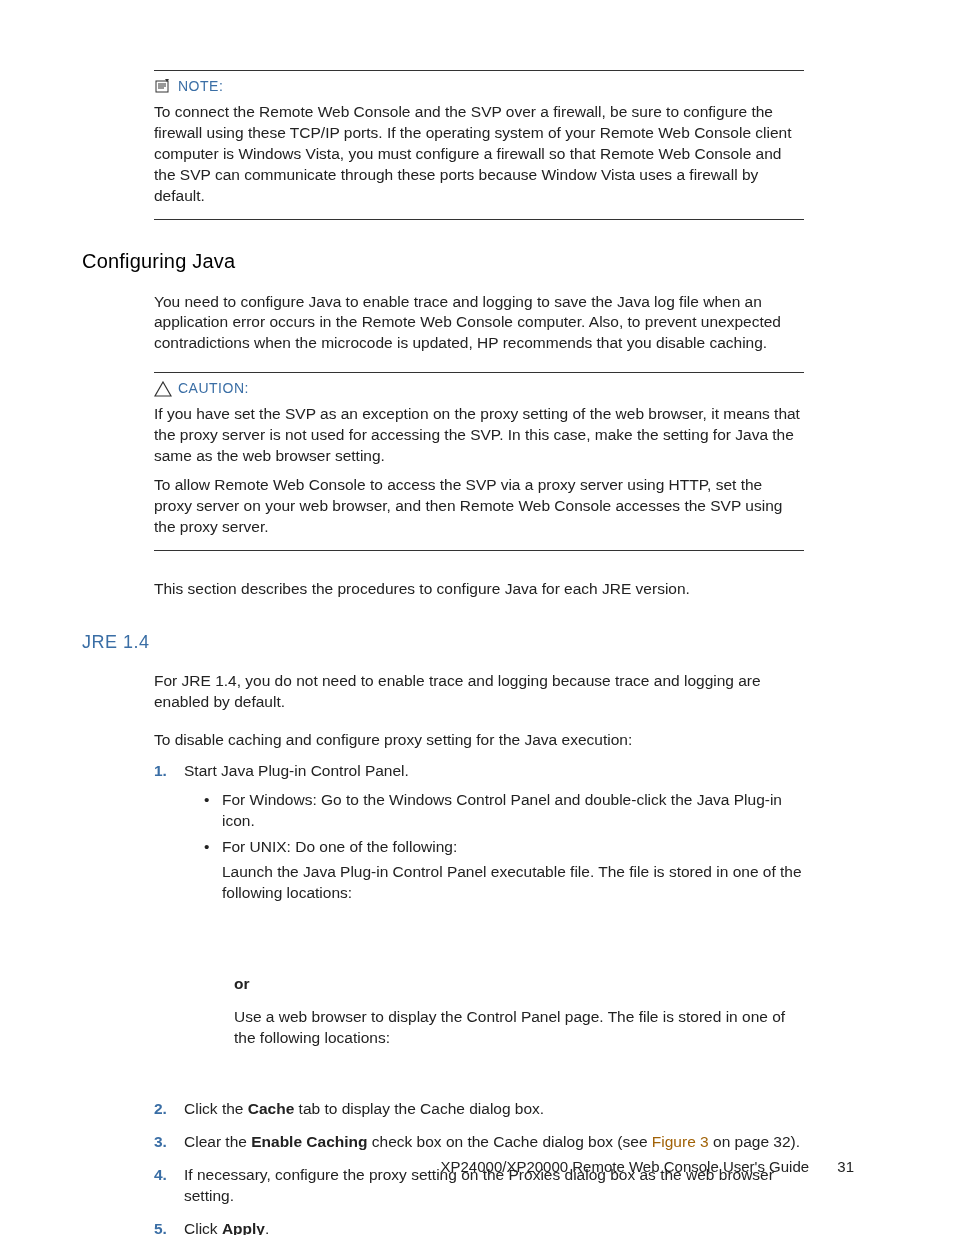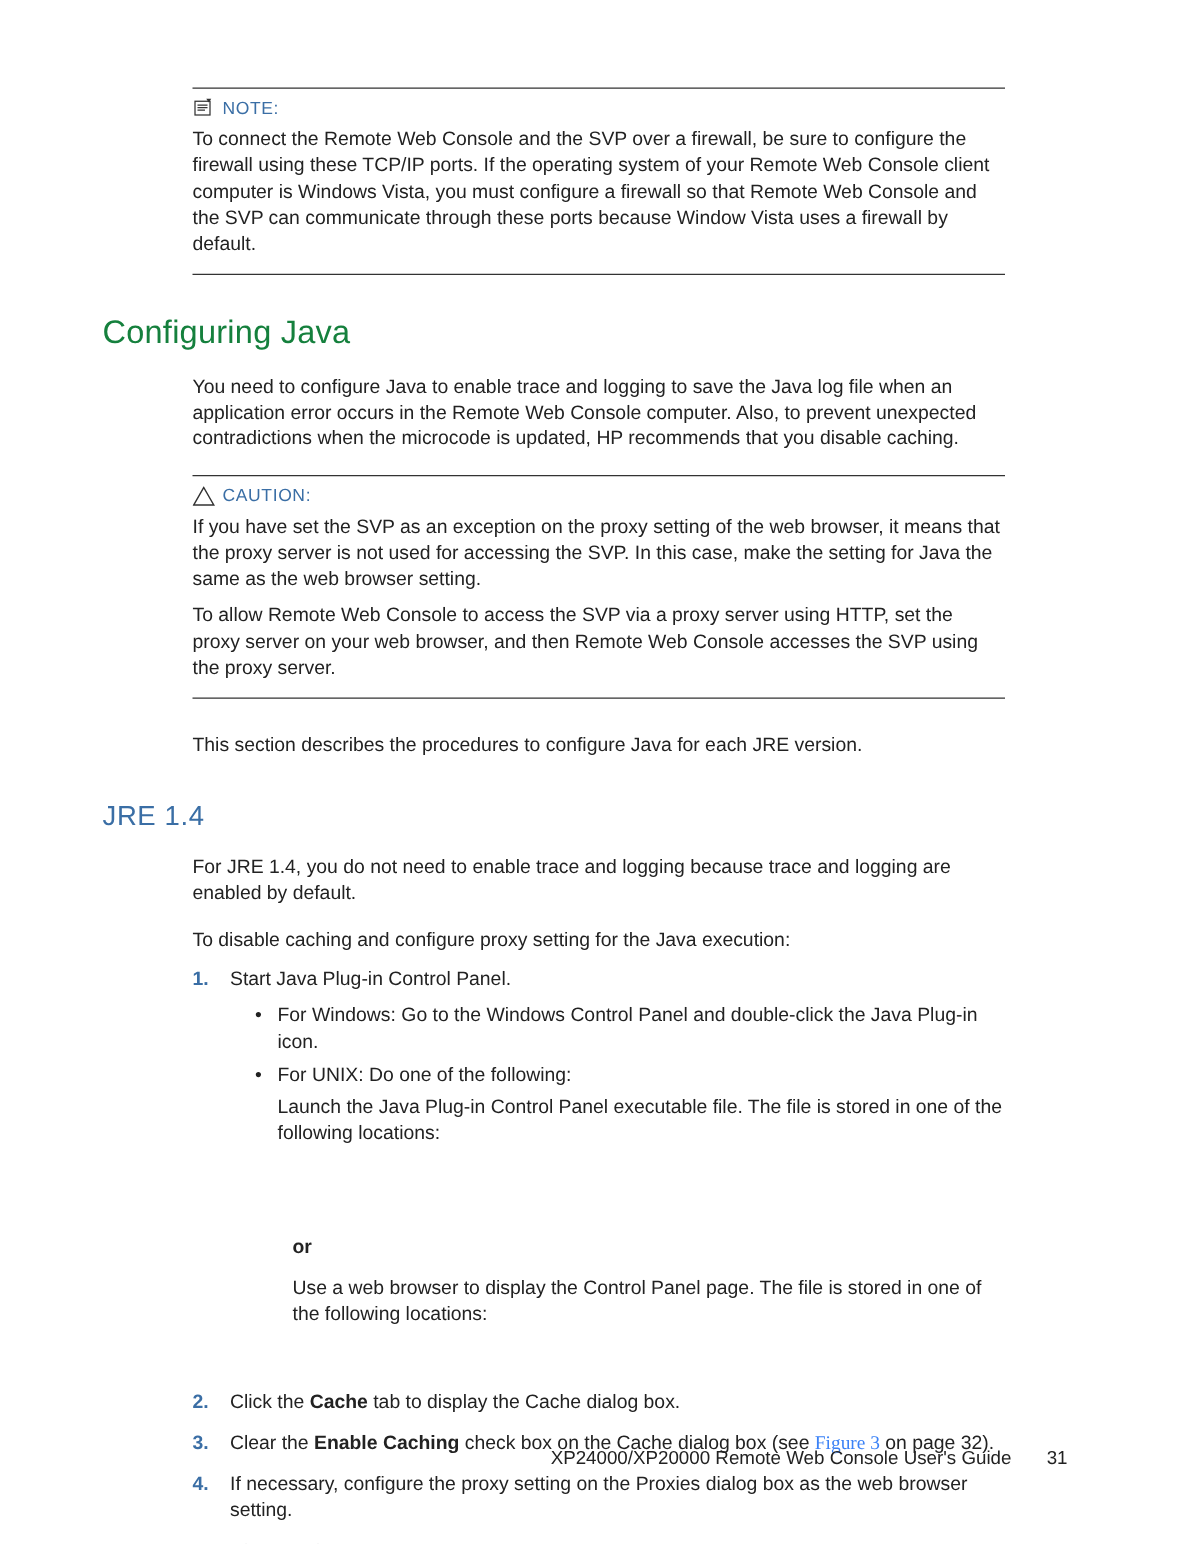--- a/index.html
+++ b/index.html
@@ -44,30 +44,30 @@
     color: #3a6ea5;
     font-size: 14px;
     letter-spacing: 0.5px;
   }
   .callout-body {
     margin: 0;
   }
   .callout-body p { margin: 0 0 8px 0; }
   .callout-body p:last-child { margin-bottom: 0; }
   h2.section {
-    color: #15803d;
+    color: #000000;
     font-weight: 300;
-    font-size: 26px;
+    font-size: 20px;
     margin: 8px 0 2px 0;
     letter-spacing: 0.2px;
   }
   h3.subsection {
     color: #3a6ea5;
     font-weight: 400;
-    font-size: 22px;
+    font-size: 18px;
     margin: 30px 0 10px 0;
     letter-spacing: 0.5px;
   }
   p.body {
     margin: 17px 0 10px 0;
   }
   ol.steps {
     list-style: none;
     padding: 0;
     margin: 10px 0 0 0;
@@ -106,21 +106,21 @@
   .or-block {
     margin-left: 50px;
     margin-top: 70px;
     margin-bottom: 50px;
   }
   .or-block .or-label {
     font-weight: 700;
     margin-bottom: 12px;
   }
   b { font-weight: 700; }
-  a.xref { color: #3b82f6; text-decoration: none; font-family: Liberation Serif, serif; }
+  a.xref { color: #a16207; text-decoration: none; }
   .footer {
     position: absolute;
     bottom: 58px;
     right: 100px;
     font-size: 15px;
   }
   .footer .pnum { margin-left: 24px; }
 </style>
 </head>
 <body>

